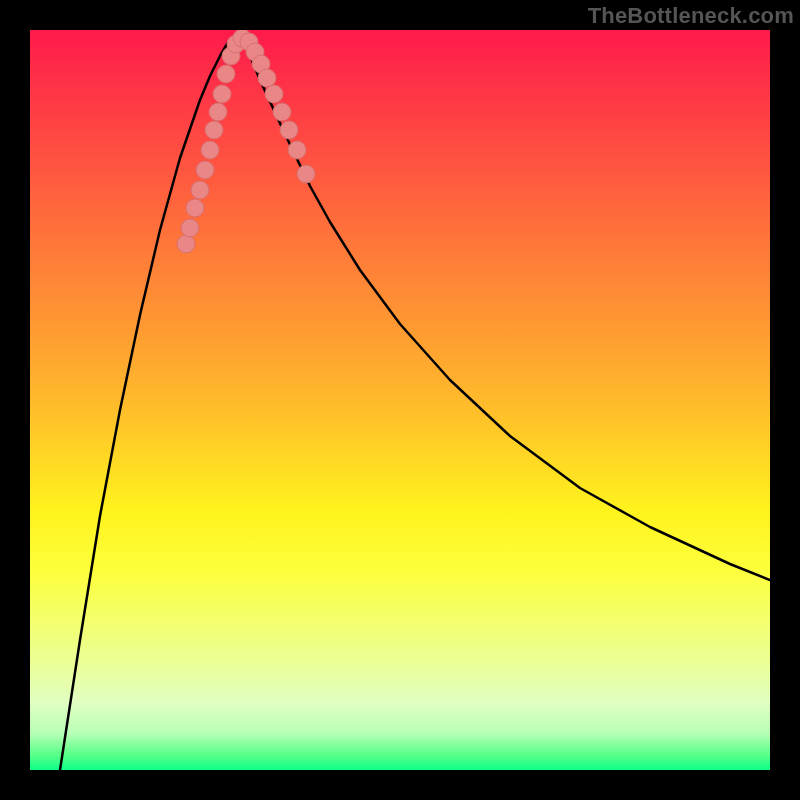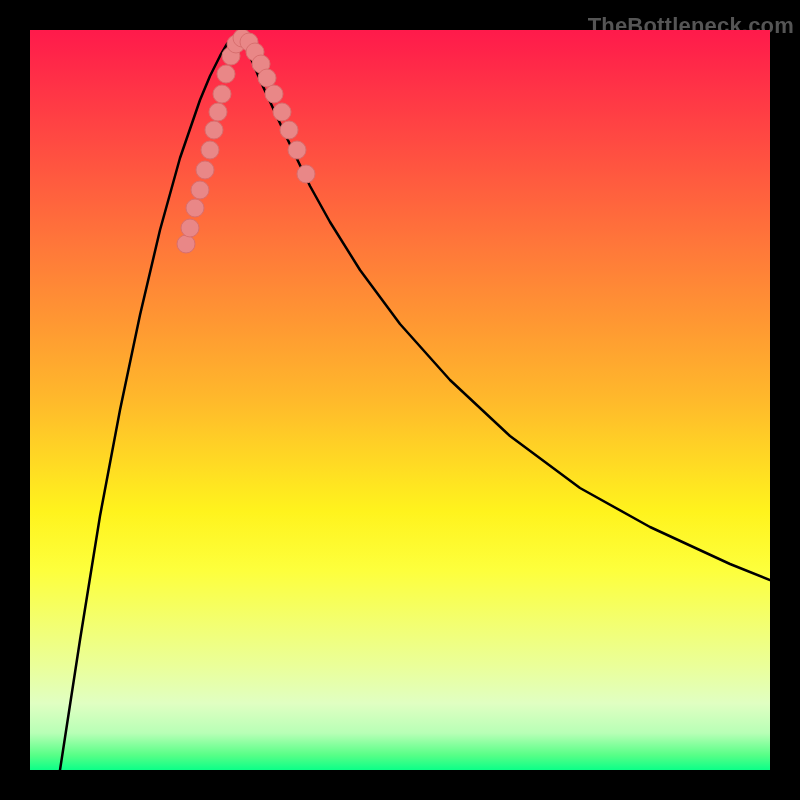--- a/index.html
+++ b/index.html
@@ -41,21 +41,21 @@
       #f3ff6f 80%,
       #eaff9a 86%,
       #e0ffc2 91%,
       #b8ffb6 95%,
       #57ff87 98%,
       #0cff88 100%
     );
   }
   .watermark {
     position: absolute;
-    top: 13px;
+    top: 3px;
     right: 6px;
     font-family: Arial, Helvetica, sans-serif;
     font-size: 22px;
     font-weight: 600;
     color: #555;
     letter-spacing: 0.2px;
     user-select: none;
   }
   svg.curves {
     position: absolute;

